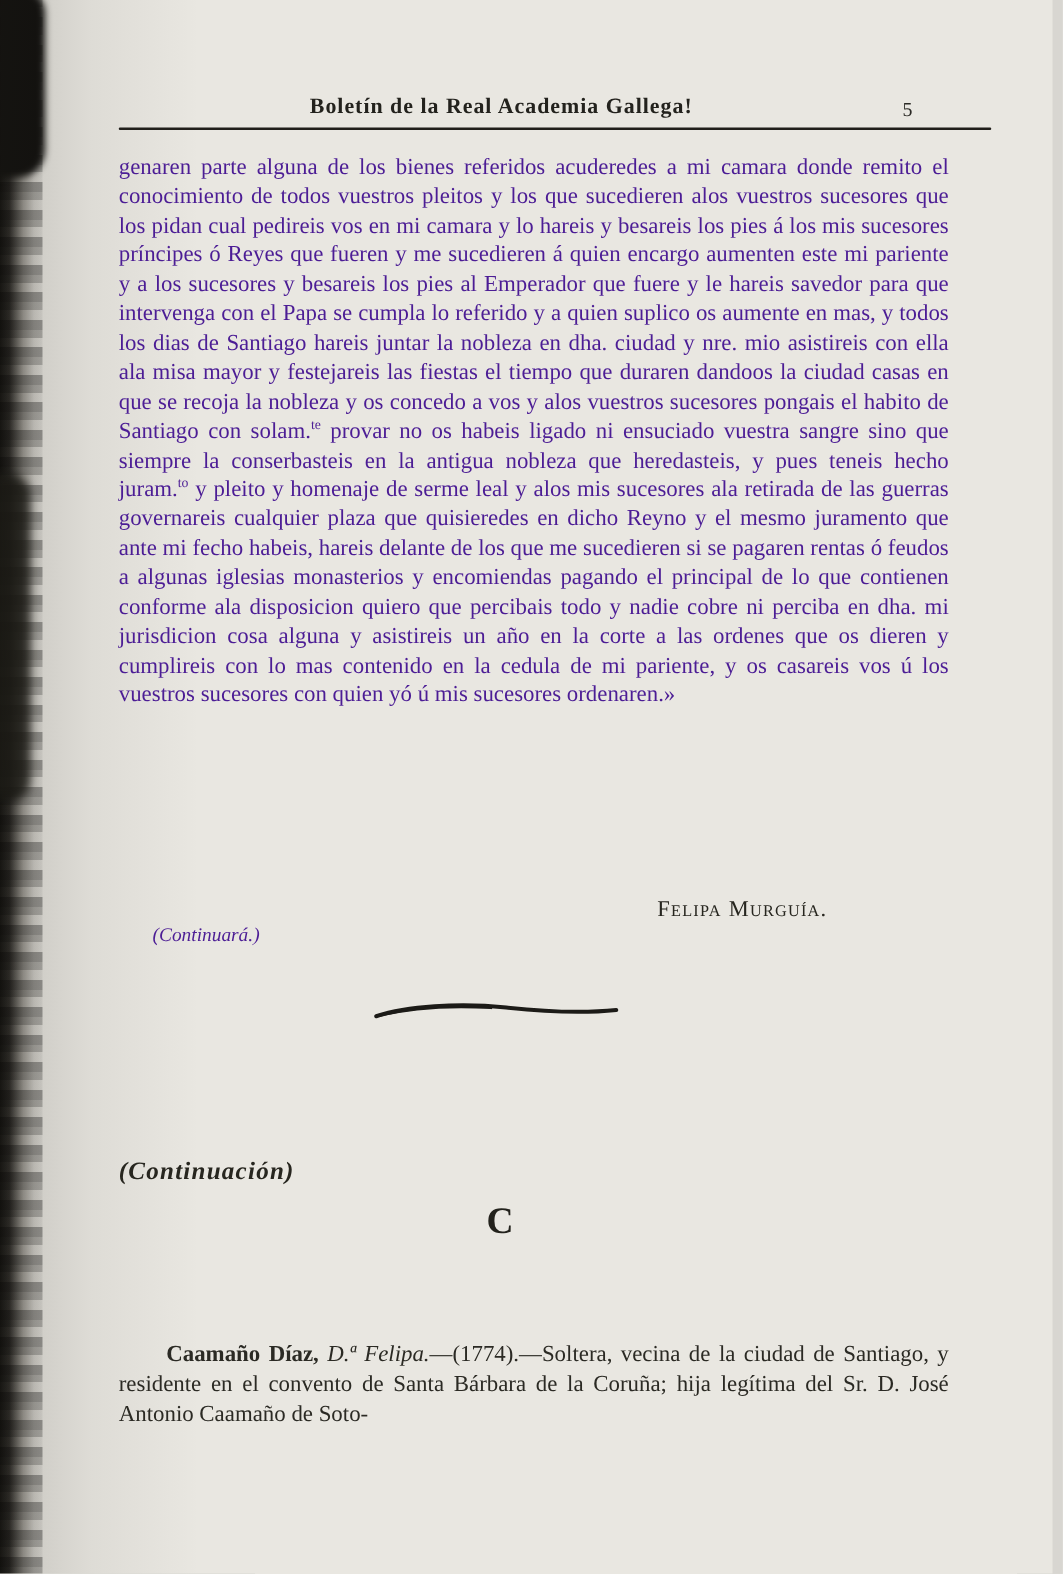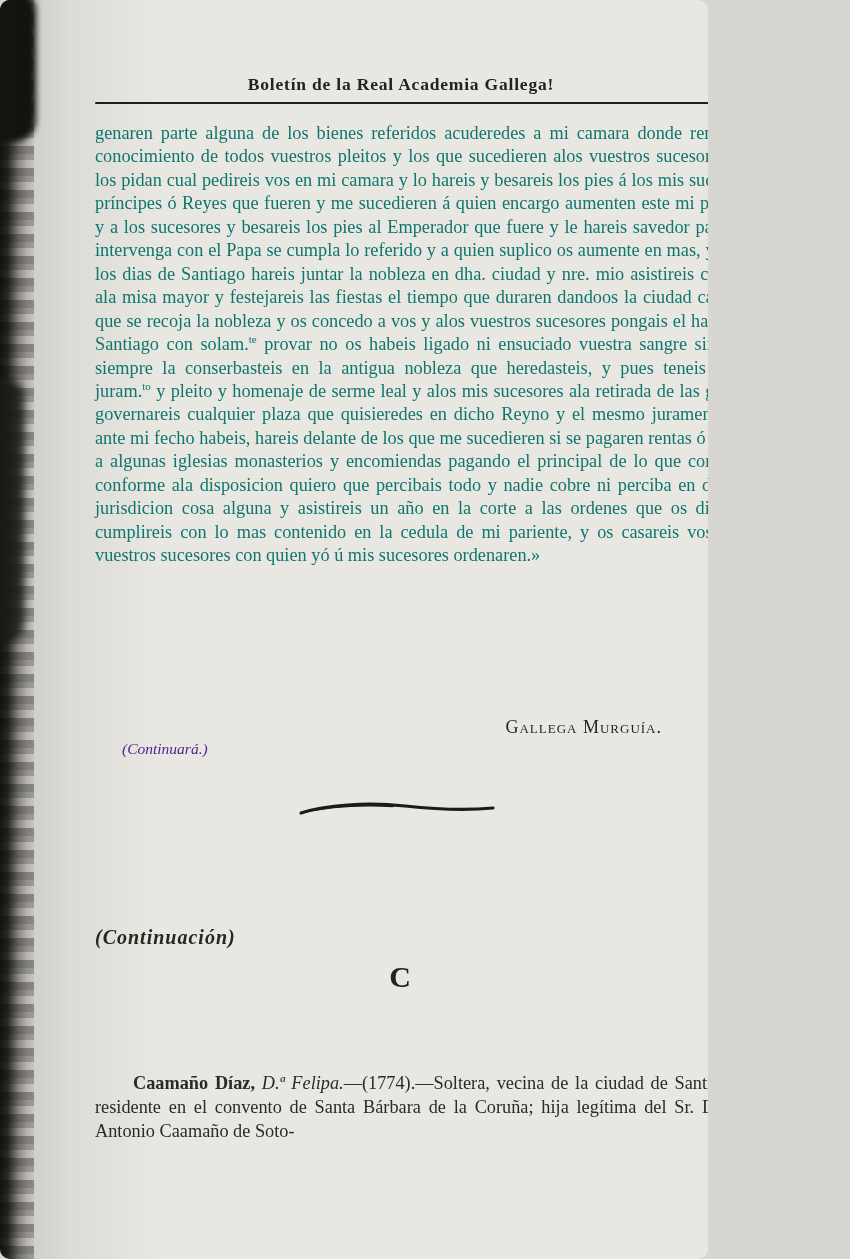--- a/index.html
+++ b/index.html
@@ -1,25 +1,24 @@
 <!DOCTYPE html>
 <html><head>
 <meta charset="utf-8">
 <style>
   * { margin: 0; padding: 0; box-sizing: border-box; }
   html, body { background: #d8d6d1; }
   .page {
     position: relative;
-    width: 708px;
+    width: 842px;
     height: 1259px;
     background: #e9e7e1;
     overflow: hidden;
     font-family: "Liberation Serif", "DejaVu Serif", serif;
     color: #2b2a25;
-    border-radius: 10px;
   }
   
   .binding-edge {
     position: absolute; left: 0; top: 0; width: 34px; height: 100%;
     background:
       repeating-linear-gradient(180deg, rgba(0,0,0,0.25) 0 6px, rgba(0,0,0,0.05) 6px 14px, rgba(0,0,0,0.35) 14px 22px),
       linear-gradient(90deg, #141310 0%, #2e2c28 22%, rgba(110,106,98,0.55) 55%, rgba(150,146,138,0.18) 80%, rgba(0,0,0,0) 100%);
   }
   .binding-patch-top {
     position: absolute; left: -4px; top: -8px; width: 40px; height: 150px;
@@ -42,21 +41,21 @@
     font-size: 17.5px; font-weight: bold; letter-spacing: 0.8px;
     color: #23221d;
   }
   .head-page { top: 80px; left: 722px; width: 30px; font-size: 16px; color: #2b2a25; }
   .head-rule { top: 102px; left: 95px; width: 698px; height: 2px; background: #211f1b; border-radius: 1px; }
 
   .body-par {
     top: 122px; left: 95px; width: 664px;
     font-size: 18.3px; line-height: 23.45px;
     text-align: justify;
-    color: #0f766e;
+    color: #4c1d95;
   }
   .body-par sup { font-size: 11px; line-height: 0; }
 
   .signature {
     top: 717px; left: 95px; width: 567px;
     text-align: right;
     font-variant: small-caps;
     font-size: 18px; letter-spacing: 1px;
     color: #27261f;
   }
@@ -106,21 +105,21 @@
   <div class="binding-patch-top"></div>
   <div class="binding-patch-mid"></div>
   <div class="page-shade"></div>
 
   <div class="abs head-title">Boletín de la Real Academia Gallega!</div>
   <div class="abs head-page">5</div>
   <div class="abs head-rule"></div>
 
   <p class="abs body-par"><span>genaren parte alguna de los bienes referidos acuderedes a mi camara donde remito el conocimiento de todos vuestros pleitos y los que sucedieren alos vuestros sucesores que los pidan cual pedireis vos en mi camara y lo hareis y besareis los pies á los mis sucesores príncipes ó Reyes que fueren y me sucedieren á quien encargo aumenten este mi pariente y a los sucesores y besareis los pies al Emperador que fuere y le hareis savedor para que intervenga con el Papa se cumpla lo referido y a quien suplico os aumente en mas, y todos los dias de Santiago hareis juntar la nobleza en dha. ciudad y nre. mio asistireis con ella ala misa mayor y festejareis las fiestas el tiempo que duraren dandoos la ciudad casas en que se recoja la nobleza y os concedo a vos y alos vuestros sucesores pongais el habito de Santiago con solam.</span><sup>te</sup><span> provar no os habeis ligado ni ensuciado vuestra sangre sino que siempre la conserbasteis en la antigua nobleza que heredasteis, y pues teneis hecho juram.</span><sup>to</sup><span> y pleito y homenaje de serme leal y alos mis sucesores ala retirada de las guerras governareis cualquier plaza que quisieredes en dicho Reyno y el mesmo juramento que ante mi fecho habeis, hareis delante de los que me sucedieren si se pagaren rentas ó feudos a algunas iglesias monasterios y encomiendas pagando el principal de lo que contienen conforme ala disposicion quiero que percibais todo y nadie cobre ni perciba en dha. mi jurisdicion cosa alguna y asistireis un año en la corte a las ordenes que os dieren y cumplireis con lo mas contenido en la cedula de mi pariente, y os casareis vos ú los vuestros sucesores con quien yó ú mis sucesores ordenaren.»</span></p>
 
-  <div class="abs signature">Gallega Murguía.</div>
+  <div class="abs signature">Felipa Murguía.</div>
 
   <div class="abs continuara">(Continuará.)</div>
 
   <svg class="abs flourish" viewBox="0 0 200 24" xmlns="http://www.w3.org/2000/svg">
     <path d="M4 14 C 28 6, 70 3, 108 7 C 140 10.5, 172 11.5, 196 9" fill="none" stroke="#1c1b17" stroke-width="3.2" stroke-linecap="round"></path>
     <path d="M4 14 C 30 8, 64 5.5, 96 7.5" fill="none" stroke="#1c1b17" stroke-width="1.6" stroke-linecap="round"></path>
   </svg>
 
 
   <div class="abs section-subtitle">(Continuación)</div>

